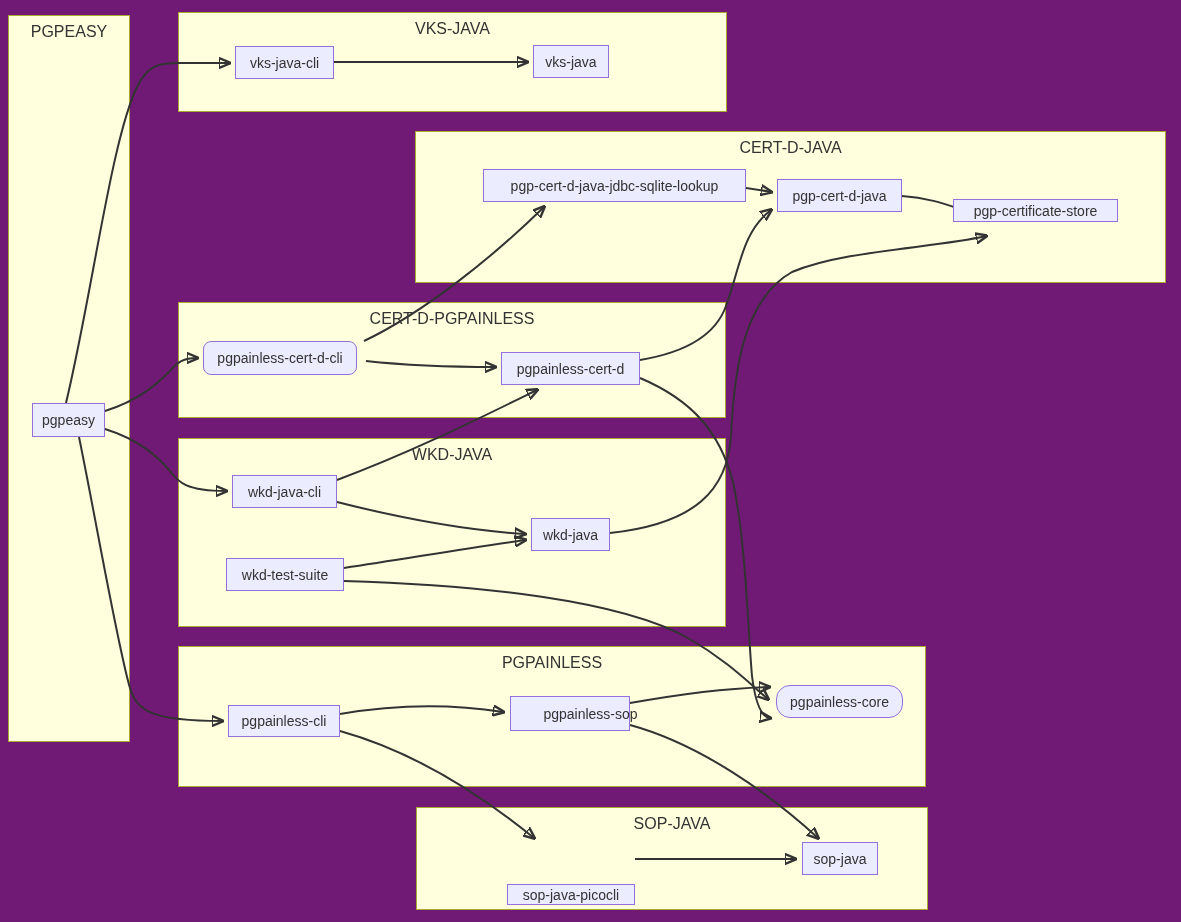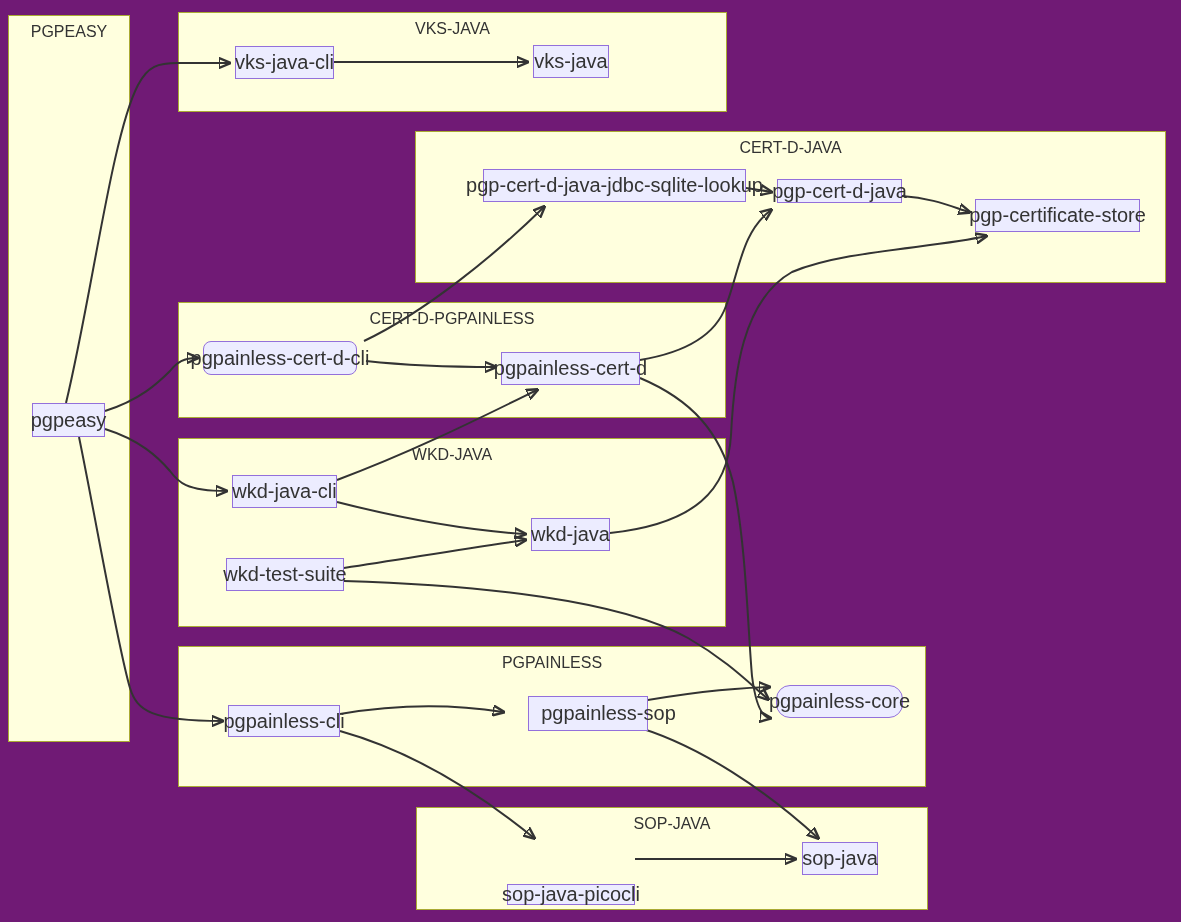--- a/index.html
+++ b/index.html
@@ -12,21 +12,21 @@
     background:#ffffde;border:1.5px solid #aaaa33;z-index:0;
   }
   .cluster-title{
     position:absolute;top:7px;left:0;width:100%;
     text-align:center;color:#333;font-size:16px;white-space:nowrap;
   }
   .node{
     position:absolute;box-sizing:border-box;z-index:2;
     background:#ececff;border:1.5px solid #9370db;
     display:flex;align-items:center;justify-content:center;
-    color:#333;font-size:20px;white-space:nowrap;
+    color:#333;font-size:14px;white-space:nowrap;
   }
   .edge-layer{
     position:absolute;left:0;top:0;z-index:1;pointer-events:none;
   }
   .edge-layer path{fill:none;stroke:#333;stroke-width:2px;}
 </style>
 </head>
 <body>
 
 <div class="stage">
@@ -79,26 +79,26 @@
     <path d="M 340 731 C 415 752 480 794 534 838" marker-end="url(#arrowhead)"></path>
     <path d="M 630 703 C 680 694 722 688 769 687" marker-end="url(#arrowhead)"></path>
     <path d="M 630 725 C 700 744 770 794 818 838" marker-end="url(#arrowhead)"></path>
     <path d="M 635 859 L 795 859" marker-end="url(#arrowhead)"></path>
   </svg>
 
   <div class="node" style="left:32px;top:403px;width:73px;height:34px;">pgpeasy</div>
   <div class="node" style="left:235px;top:46px;width:99px;height:33px;">vks-java-cli</div>
   <div class="node" style="left:533px;top:45px;width:76px;height:33px;">vks-java</div>
   <div class="node" style="left:439px;top:169px;width:263px;height:33px;margin-left:44px;">pgp-cert-d-java-jdbc-sqlite-lookup</div>
-  <div class="node" style="left:777px;top:179px;width:125px;height:24px;">pgp-cert-d-java</div>
-  <div class="node" style="left:975px;top:199px;width:165px;height:33px;">pgp-certificate-store</div>
+  <div class="node" style="left:777px;top:179px;width:125px;height:33px;">pgp-cert-d-java</div>
+  <div class="node" style="left:953px;top:199px;width:165px;height:23px;">pgp-certificate-store</div>
   <div class="node" style="left:203px;top:341px;width:154px;height:34px;border-radius:8px;">pgpainless-cert-d-cli</div>
   <div class="node" style="left:501px;top:352px;width:139px;height:33px;">pgpainless-cert-d</div>
   <div class="node" style="left:232px;top:475px;width:105px;height:33px;">wkd-java-cli</div>
   <div class="node" style="left:531px;top:518px;width:79px;height:33px;">wkd-java</div>
   <div class="node" style="left:226px;top:558px;width:118px;height:33px;">wkd-test-suite</div>
   <div class="node" style="left:228px;top:705px;width:112px;height:32px;">pgpainless-cli</div>
-  <div class="node" style="left:528px;top:696px;width:120px;height:35px;padding-left:41px;">pgpainless-sop</div>
+  <div class="node" style="left:510px;top:696px;width:120px;height:35px;padding-left:41px;">pgpainless-sop</div>
   <div class="node" style="left:776px;top:685px;width:127px;height:33px;border-radius:14px;">pgpainless-core</div>
   <div class="node" style="left:507px;top:842px;width:128px;height:21px;margin-top:42px;">sop-java-picocli</div>
   <div class="node" style="left:802px;top:842px;width:76px;height:33px;">sop-java</div>
 
 </div>
 
 </body></html>

